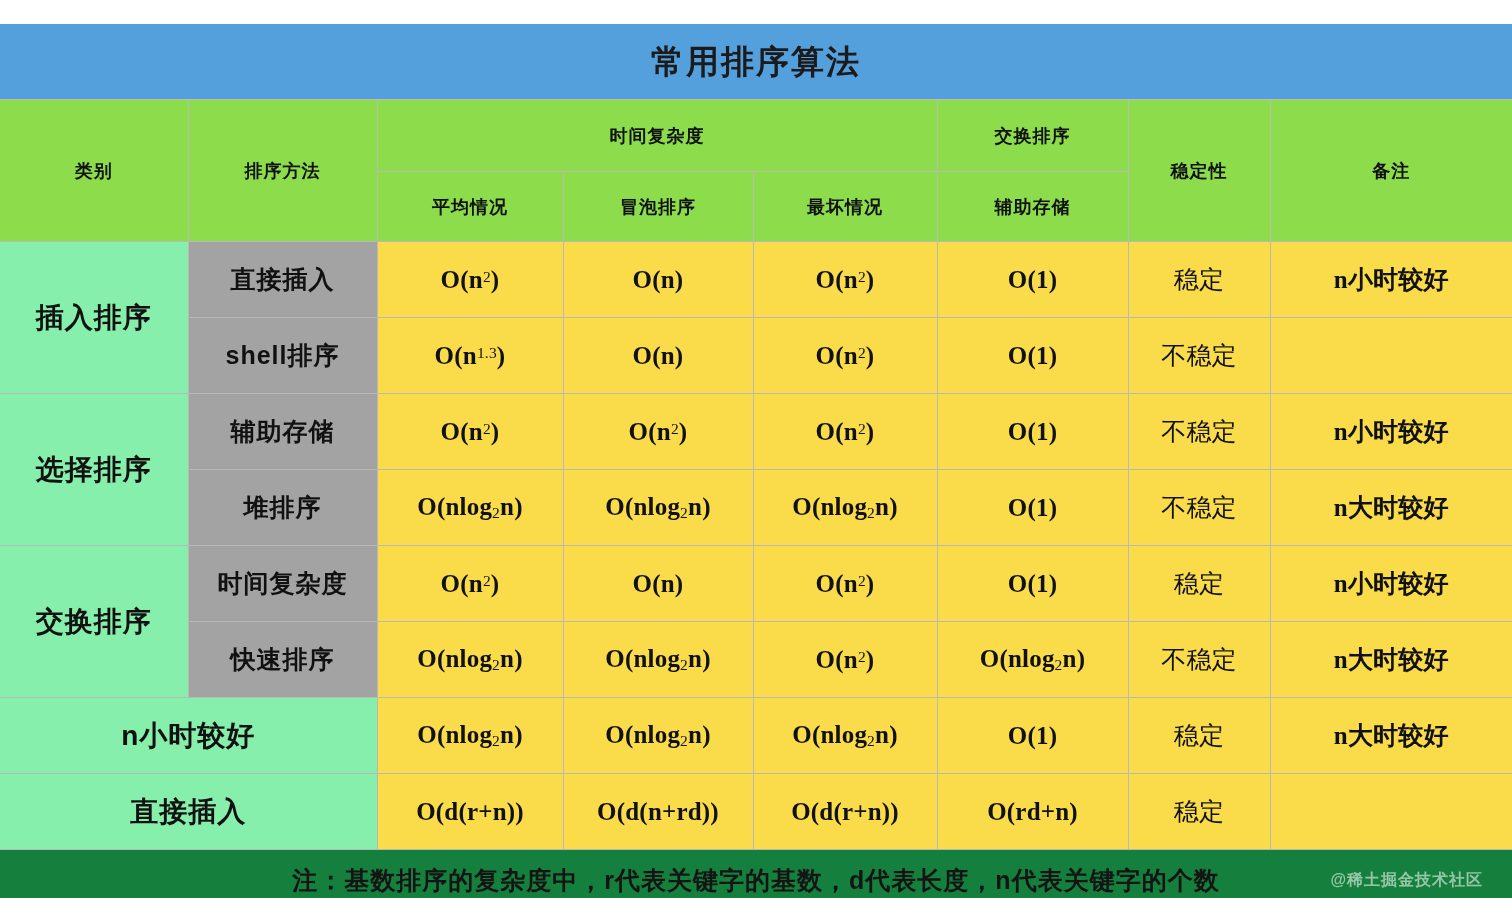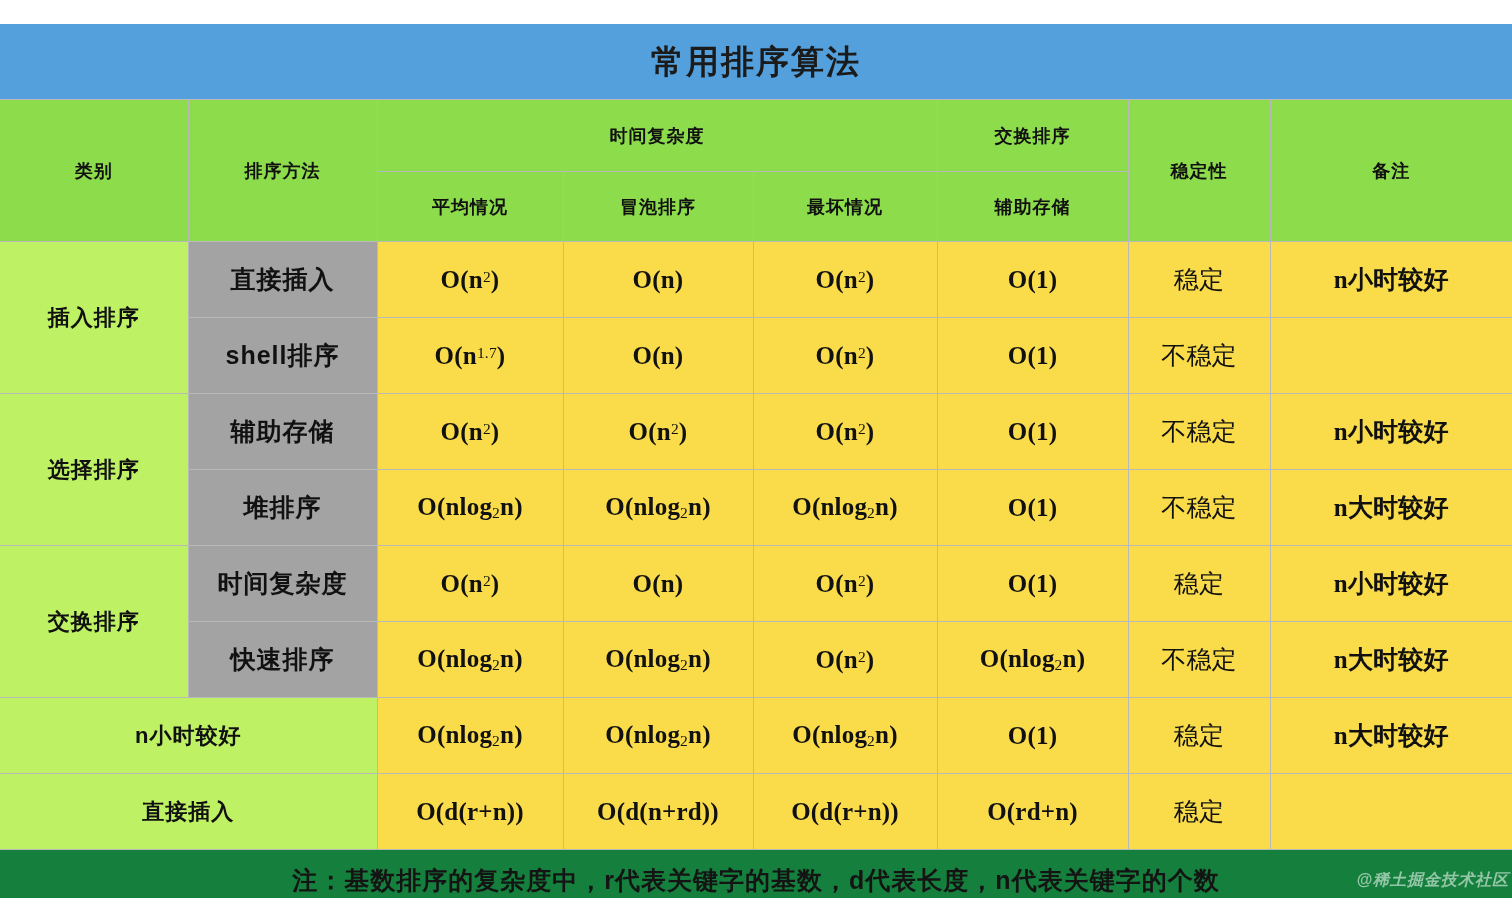--- a/index.html
+++ b/index.html
@@ -70,22 +70,22 @@
   .hdr {
     background: #8ddc4c;
     font-size: 18px;
     letter-spacing: 1px;
   }
   .hdr-row1 { height: 72px; }
   .hdr-row2 { height: 70px; }
 
   
   .cat-cell {
-    background: #bef264;
-    font-size: 22px;
+    background: #86efac;
+    font-size: 28px;
     letter-spacing: 1px;
   }
   .method-cell {
     background: #a3a3a3;
     font-size: 25px;
     letter-spacing: 1px;
   }
   .val-cell {
     background: #fadc4b;
     font-size: 25px;
@@ -115,29 +115,28 @@
   }
   .note-text {
     font-size: 25px;
     font-weight: bold;
     color: #141414;
     letter-spacing: 1px;
     white-space: nowrap;
   }
   .watermark {
     position: absolute;
-    right: 3px;
+    right: 29px;
     top: 50%;
     transform: translateY(-50%);
     font-size: 16px;
     font-weight: bold;
     color: rgba(255, 255, 255, 0.55);
     letter-spacing: 1px;
     white-space: nowrap;
-    font-style: italic;
   }
 </style>
 </head>
 <body>
 
 <div class="sheet">
 
   <div class="title-bar">
     <span class="title-text">常用排序算法</span>
   </div>
@@ -175,21 +174,21 @@
           <td class="method-cell">直接插入</td>
           <td class="val-cell">O(n<sup>2</sup>)</td>
           <td class="val-cell">O(n)</td>
           <td class="val-cell">O(n<sup>2</sup>)</td>
           <td class="val-cell">O(1)</td>
           <td class="val-cell" style="font-weight: normal;">稳定</td>
           <td class="val-cell">n小时较好</td>
         </tr>
         <tr class="body-row">
           <td class="method-cell">shell排序</td>
-          <td class="val-cell">O(n<sup>1.7</sup>)</td>
+          <td class="val-cell">O(n<sup>1.3</sup>)</td>
           <td class="val-cell">O(n)</td>
           <td class="val-cell">O(n<sup>2</sup>)</td>
           <td class="val-cell">O(1)</td>
           <td class="val-cell" style="font-weight: normal;">不稳定</td>
           <td class="val-cell"></td>
         </tr>
         <tr class="body-row">
           <td class="cat-cell" rowspan="2">选择排序</td>
           <td class="method-cell">辅助存储</td>
           <td class="val-cell">O(n<sup>2</sup>)</td>

